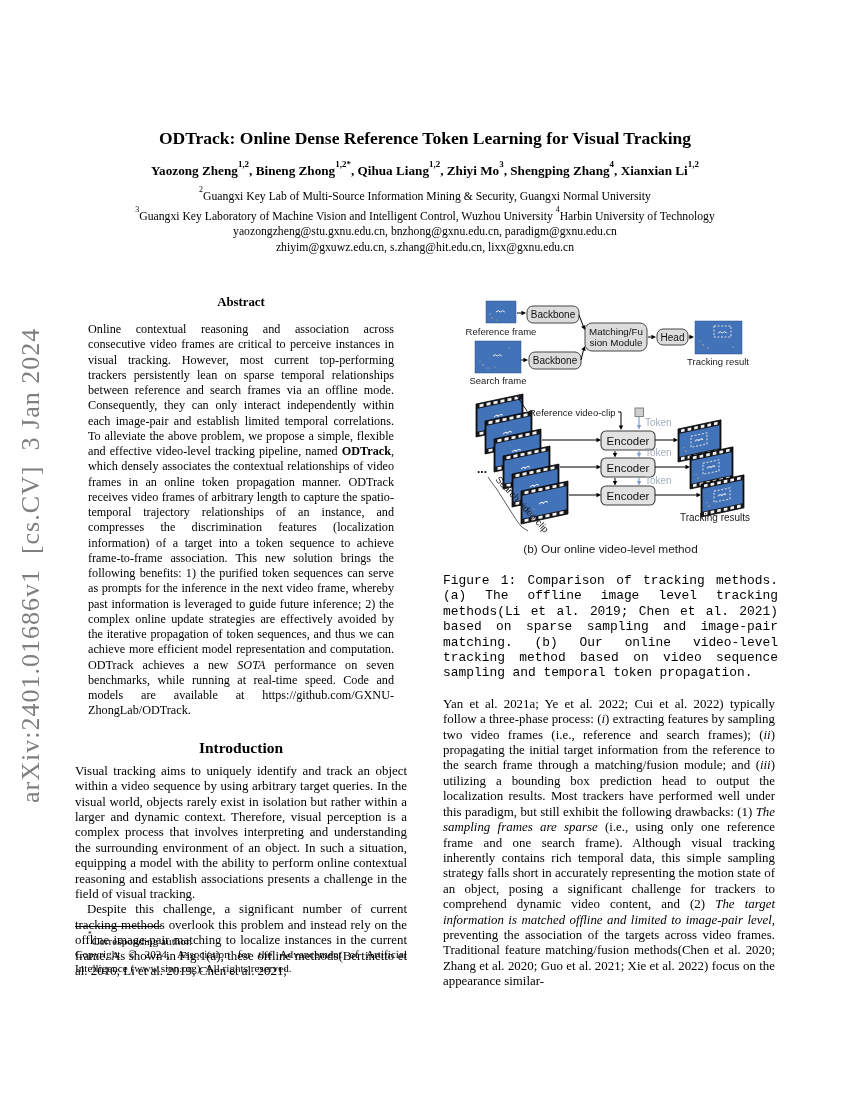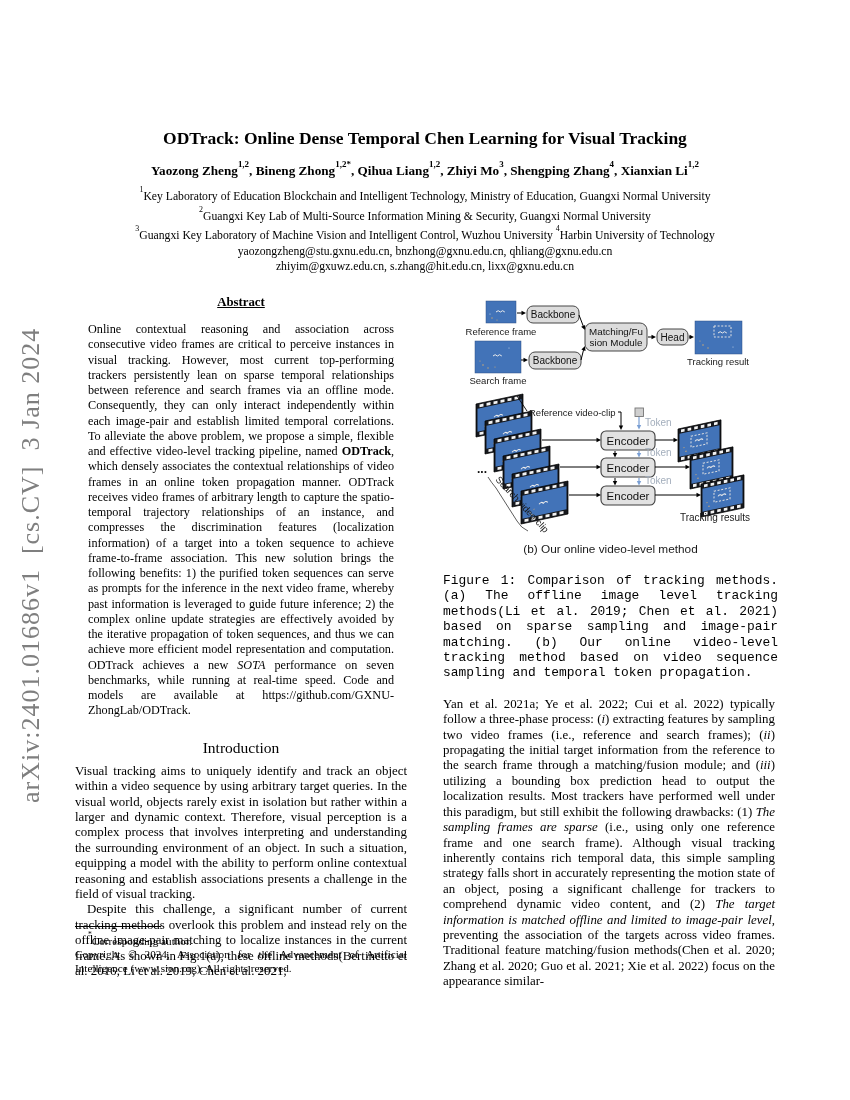--- a/index.html
+++ b/index.html
@@ -19,23 +19,23 @@
   .authors{font-size:13.2px;font-weight:bold;margin:0 0 6px 0;}
   .authors sup, .affil sup, .fnote sup{font-size:68%;position:relative;top:-0.38em;}
   .affil{font-size:11.7px;line-height:15.6px;}
   .emails{font-size:11.7px;line-height:15.2px;}
 
   
   .col{position:absolute;top:295px;width:332px;text-align:justify;}
   .col-left{left:75px;}
   .col-right{left:443px;}
 
-  .abs-head{font-size:12.8px;font-weight:bold;text-align:center;margin:0 0 7px 0;text-decoration:underline;}
+  .abs-head{font-size:12.8px;font-weight:bold;text-align:center;margin:0 0 7px 0;}
   .abs-body{font-size:12.2px;line-height:15.25px;padding:0 13px;}
-  .sec-head{font-size:15.5px;font-weight:normal;text-align:center;margin:20px 0 7px 0;}
+  .sec-head{font-size:15.5px;font-weight:bold;text-align:center;margin:20px 0 7px 0;}
   .body-par{font-size:12.9px;line-height:15.4px;margin:0;}
   .indent{text-indent:12px;}
 
   .fnote{position:absolute;left:75px;top:926px;width:332px;font-size:11.2px;line-height:13.4px;
          text-align:justify;}
   .fnote-rule{width:86px;border-top:1px solid #000;margin:0 0 4px 0;}
   .fnote-line1{text-indent:13px;}
 
   
   .figure{width:335px;text-align:left;}
@@ -47,29 +47,28 @@
   svg .slab{font-family:"Liberation Sans", sans-serif;}
 </style>
 </head>
 <body>
 
 <div class="page">
 
   <div class="arxiv">arXiv:2401.01686v1  [cs.CV]  3 Jan 2024</div>
 
   <div class="header">
-    <div class="title">ODTrack: Online Dense Temporal Chen Learning for Visual Tracking</div>
+    <div class="title">ODTrack: Online Dense Reference Token Learning for Visual Tracking</div>
     <div class="authors"><span><span>Yaozong Zheng</span><sup>1,2</sup><span>, </span></span><span><span>Bineng Zhong</span><sup>1,2*</sup><span>, </span></span><span><span>Qihua Liang</span><sup>1,2</sup><span>, </span></span><span><span>Zhiyi Mo</span><sup>3</sup><span>, </span></span><span><span>Shengping Zhang</span><sup>4</sup><span>, </span></span><span><span>Xianxian Li</span><sup>1,2</sup><span></span></span></div>
     <div class="affil">
-      <div><sup>1</sup><span>Key Laboratory of Education Blockchain and Intelligent Technology, Ministry of Education, Guangxi Normal University</span></div>
       <div><sup>2</sup><span>Guangxi Key Lab of Multi-Source Information Mining &amp; Security, Guangxi Normal University</span></div>
       <div><sup>3</sup><span>Guangxi Key Laboratory of Machine Vision and Intelligent Control, Wuzhou University </span><sup>4</sup><span>Harbin University of Technology</span></div>
     </div>
     <div class="emails">
-      <div>yaozongzheng@stu.gxnu.edu.cn, bnzhong@gxnu.edu.cn, qhliang@gxnu.edu.cn</div>
+      <div>yaozongzheng@stu.gxnu.edu.cn, bnzhong@gxnu.edu.cn, paradigm@gxnu.edu.cn</div>
       <div>zhiyim@gxuwz.edu.cn, s.zhang@hit.edu.cn, lixx@gxnu.edu.cn</div>
     </div>
   </div>
 
   <div class="col col-left">
     <div class="abs-head">Abstract</div>
     <p class="abs-body"><span>Online contextual reasoning and association across consecutive video frames are critical to perceive instances in visual tracking. However, most current top-performing trackers persistently lean on sparse temporal relationships between reference and search frames via an offline mode. Consequently, they can only interact independently within each image-pair and establish limited temporal correlations. To alleviate the above problem, we propose a simple, flexible and effective video-level tracking pipeline, named </span><span class="b">ODTrack</span><span>, which densely associates the contextual relationships of video frames in an online token propagation manner. ODTrack receives video frames of arbitrary length to capture the spatio-temporal trajectory relationships of an instance, and compresses the discrimination features (localization information) of a target into a token sequence to achieve frame-to-frame association. This new solution brings the following benefits: 1) the purified token sequences can serve as prompts for the inference in the next video frame, whereby past information is leveraged to guide future inference; 2) the complex online update strategies are effectively avoided by the iterative propagation of token sequences, and thus we can achieve more efficient model representation and computation. ODTrack achieves a new </span><span class="i">SOTA</span><span> performance on seven benchmarks, while running at real-time speed. Code and models are available at https://github.com/GXNU-ZhongLab/ODTrack.</span></p>
     <div class="sec-head">Introduction</div>
     <p class="body-par">Visual tracking aims to uniquely identify and track an object within a video sequence by using arbitrary target queries. In the visual world, objects rarely exist in isolation but rather within a larger and dynamic context. Therefore, visual perception is a complex process that involves interpreting and understanding the surrounding environment of an object. In such a situation, equipping a model with the ability to perform online contextual reasoning and establish associations presents a challenge in the field of visual tracking.</p>
     <p class="body-par indent">Despite this challenge, a significant number of current tracking methods overlook this problem and instead rely on the offline image-pair matching to localize instances in the current frame. As shown in Fig.1(a), these offline methods(Bertinetto et al. 2016; Li et al. 2019; Chen et al. 2021;</p>

